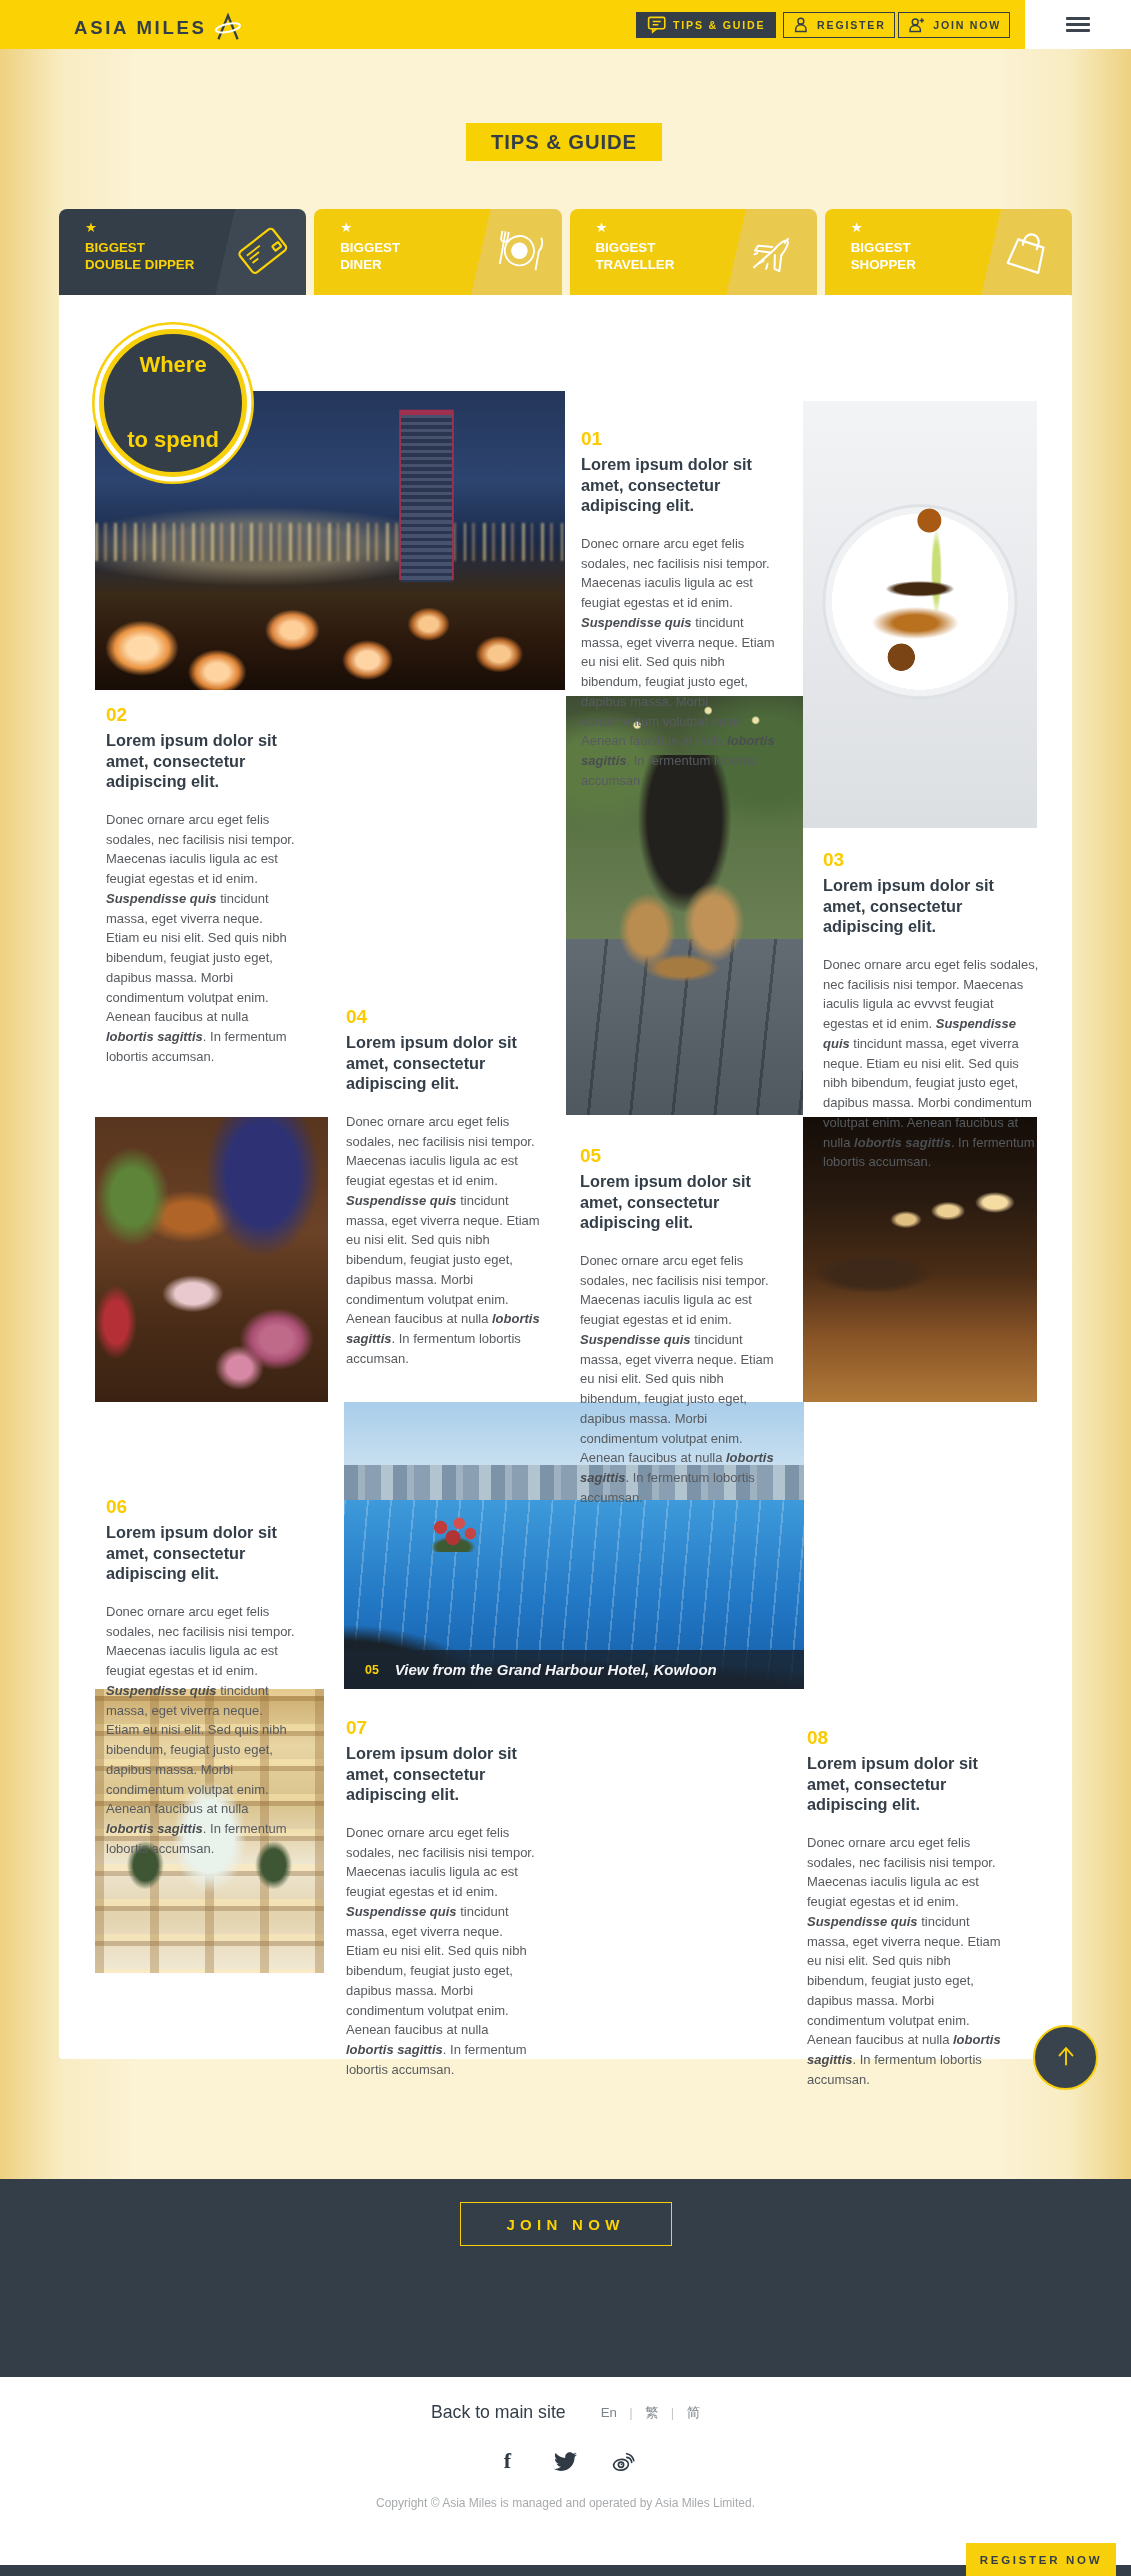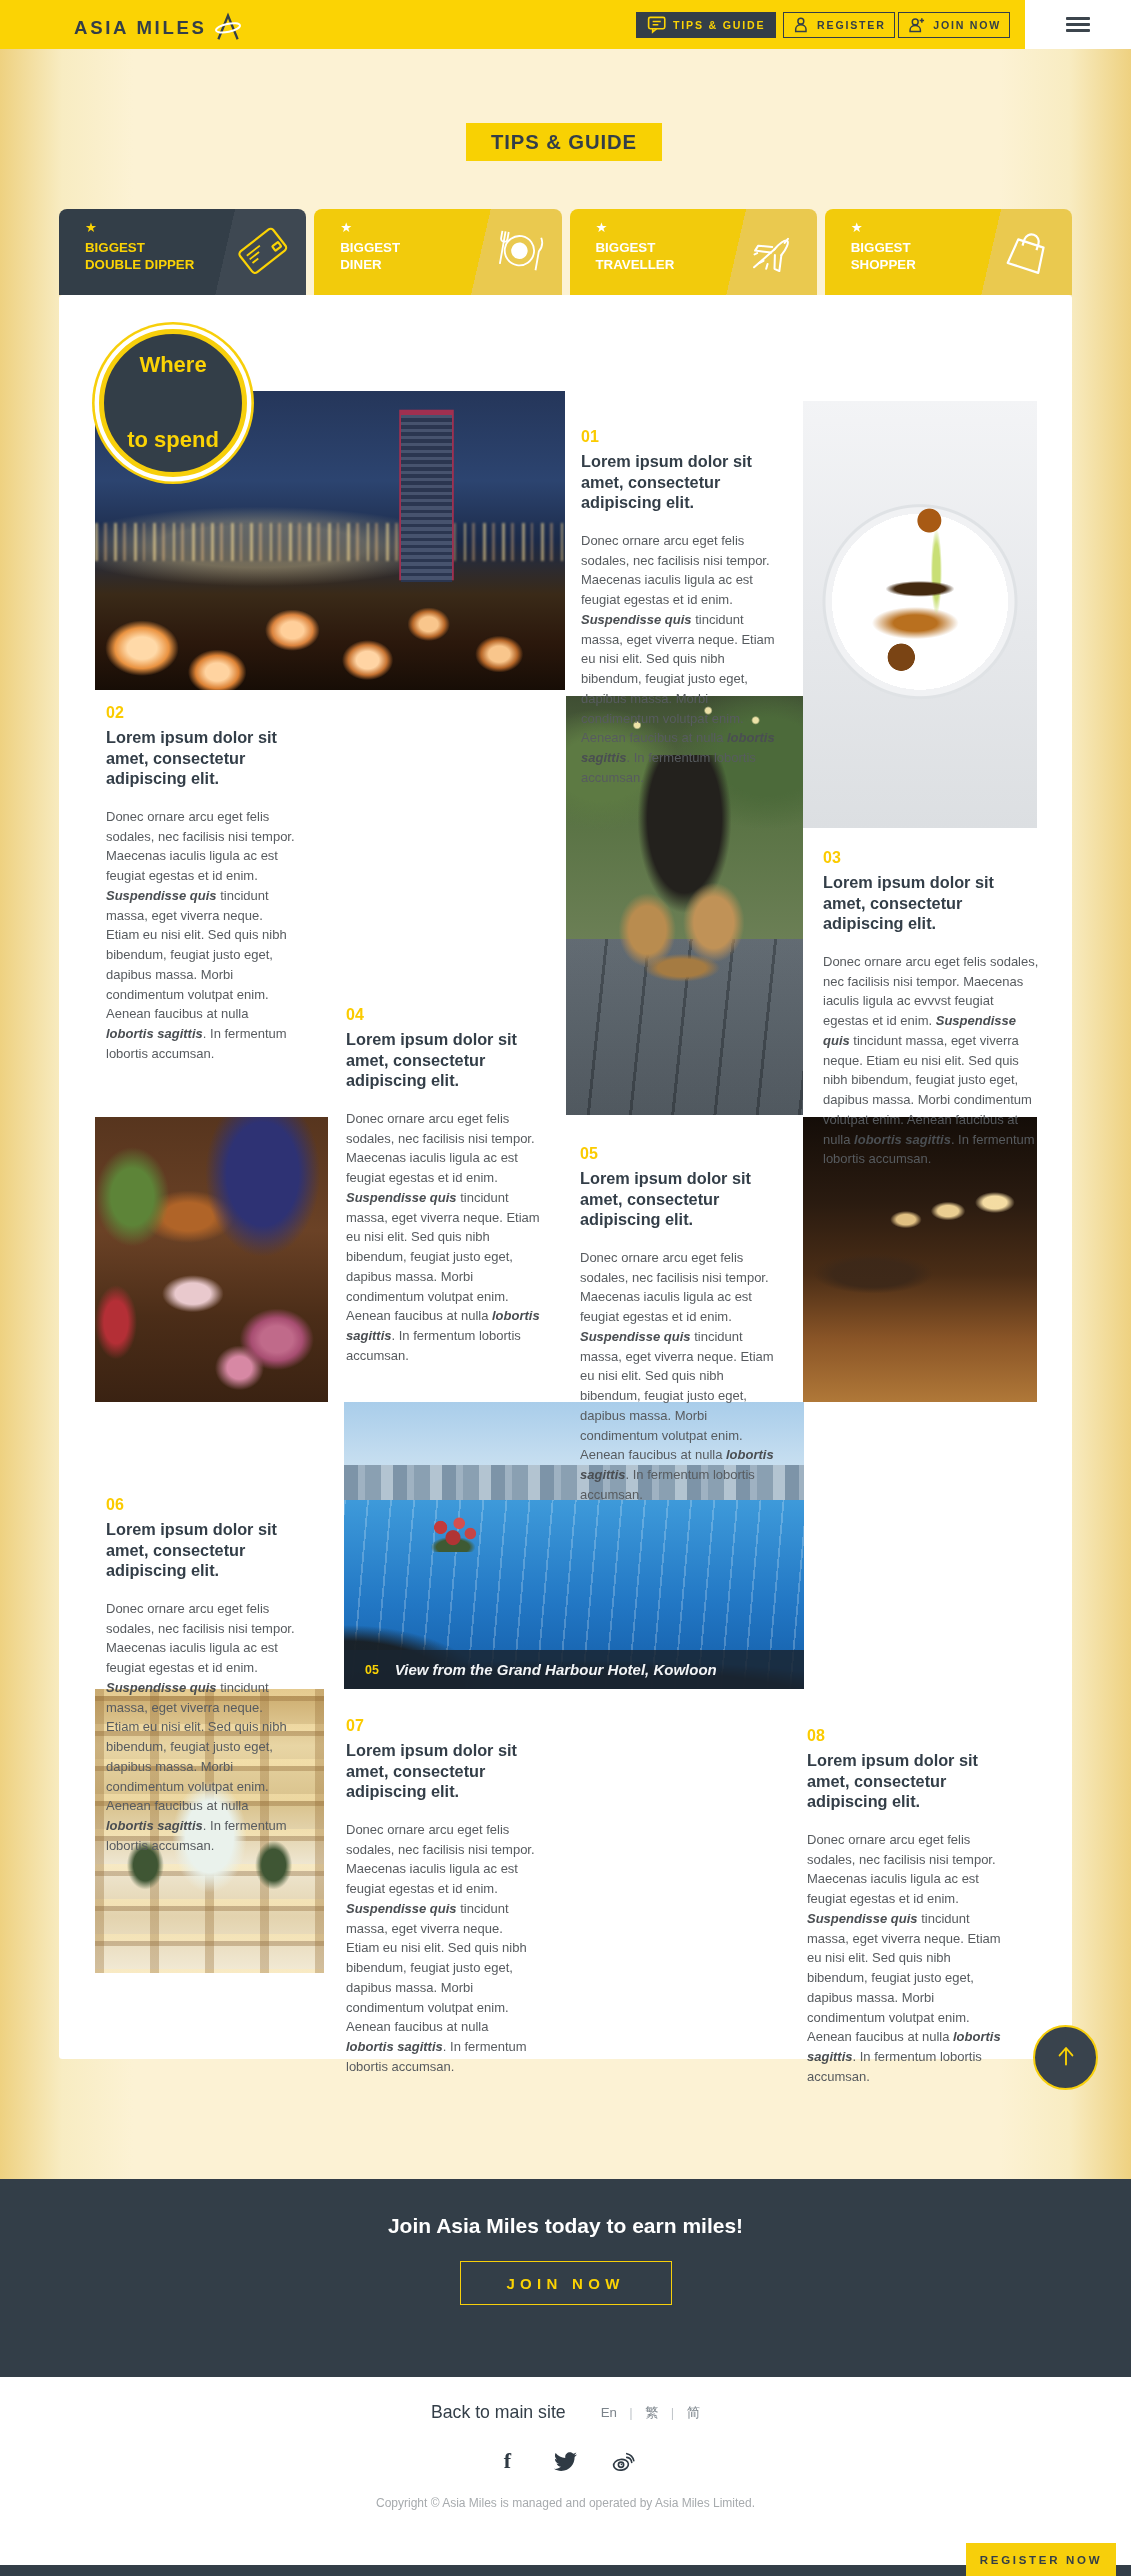--- a/index.html
+++ b/index.html
@@ -47,21 +47,21 @@
   .card { position:absolute; left:59px; top:295px; width:1013px; height:1764px; background:#ffffff; border-radius:3.5px; }
 
   
   .where { position:absolute; left:99px; top:329px; width:148px; height:148px; border-radius:50%;
     background:#333E48; border:5.3px solid #F7CF0B; box-shadow:0 0 0 4.4px #ffffff,0 0 0 7px #F7CF0B;
     display:flex; flex-direction:column; align-items:center; justify-content:center; z-index:5;
     color:#FBD304; font-size:22px; font-weight:bold; line-height:1.3; text-align:center;gap:46px; }
 
   
   .art { position:absolute; }
-  .art-num { font-size:16px; font-weight:bold; color:#FBCB00; line-height:1; }
+  .art-num { font-size:19px; font-weight:bold; color:#FBCB00; line-height:1; }
   .art-title { font-size:16.3px; font-weight:bold; color:#333E48; line-height:1.25; margin:6.2px 0 18.6px; }
   .art-body { font-size:13px; line-height:1.52; color:#575b5f; }
   .bi { font-weight:bold; font-style:italic; color:#4a4e52; }
   .a1 { left:581px; top:429px; width:206px; }
   .a2 { left:106px; top:705px; width:191px; }
   .a3 { left:823px; top:850px; width:217px; }
   .a4 { left:346px; top:1007px; width:195px; }
   .a5 { left:580px; top:1146px; width:205px; }
   .a6 { left:106px; top:1497px; width:191px; }
   .a7 { left:346px; top:1718px; width:193px; }
@@ -383,21 +383,20 @@
 
   <div class="scroll-top">
     <span>
       <svg width="32" height="32" viewBox="0 0 60 60" fill="none" stroke="#FBD304" stroke-width="3.5" stroke-linecap="round" stroke-linejoin="round">
         <path d="M30 46 V17 M18 29 L30 15 L42 29"></path>
       </svg>
     </span>
   </div>
 
   <div class="cta">
-    <div class="cta-heading">Join Asia Miles today to earn miles!</div>
     <div class="cta-btn">JOIN NOW</div>
   </div>
 
   <div class="bottom">
     <div class="site-row">
       <span class="back-link">Back to main site</span>
       <span class="langs">
         <span class="lang">En</span>
         <span class="lang-sep">|</span>
         <span class="lang">繁</span>

